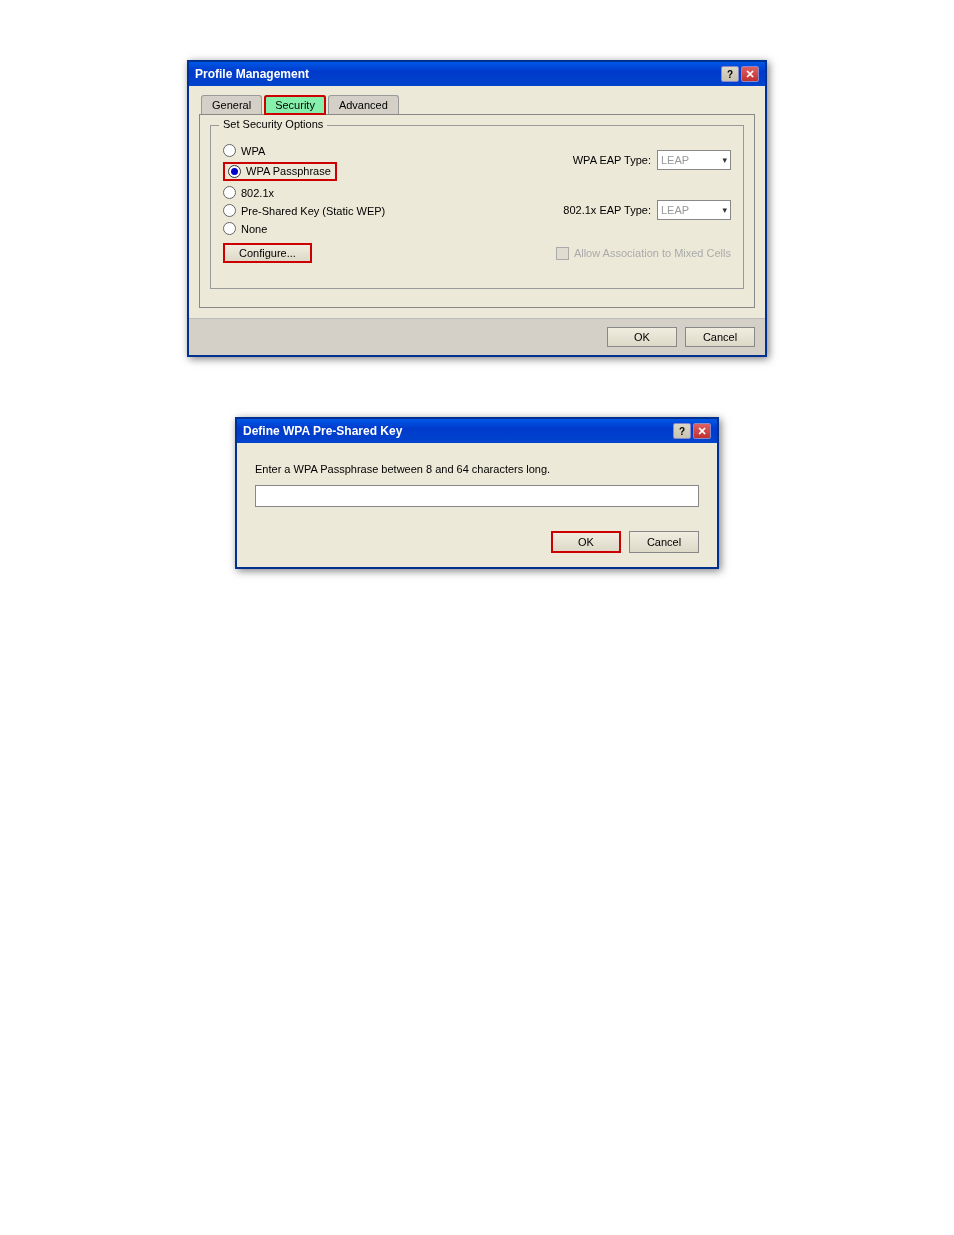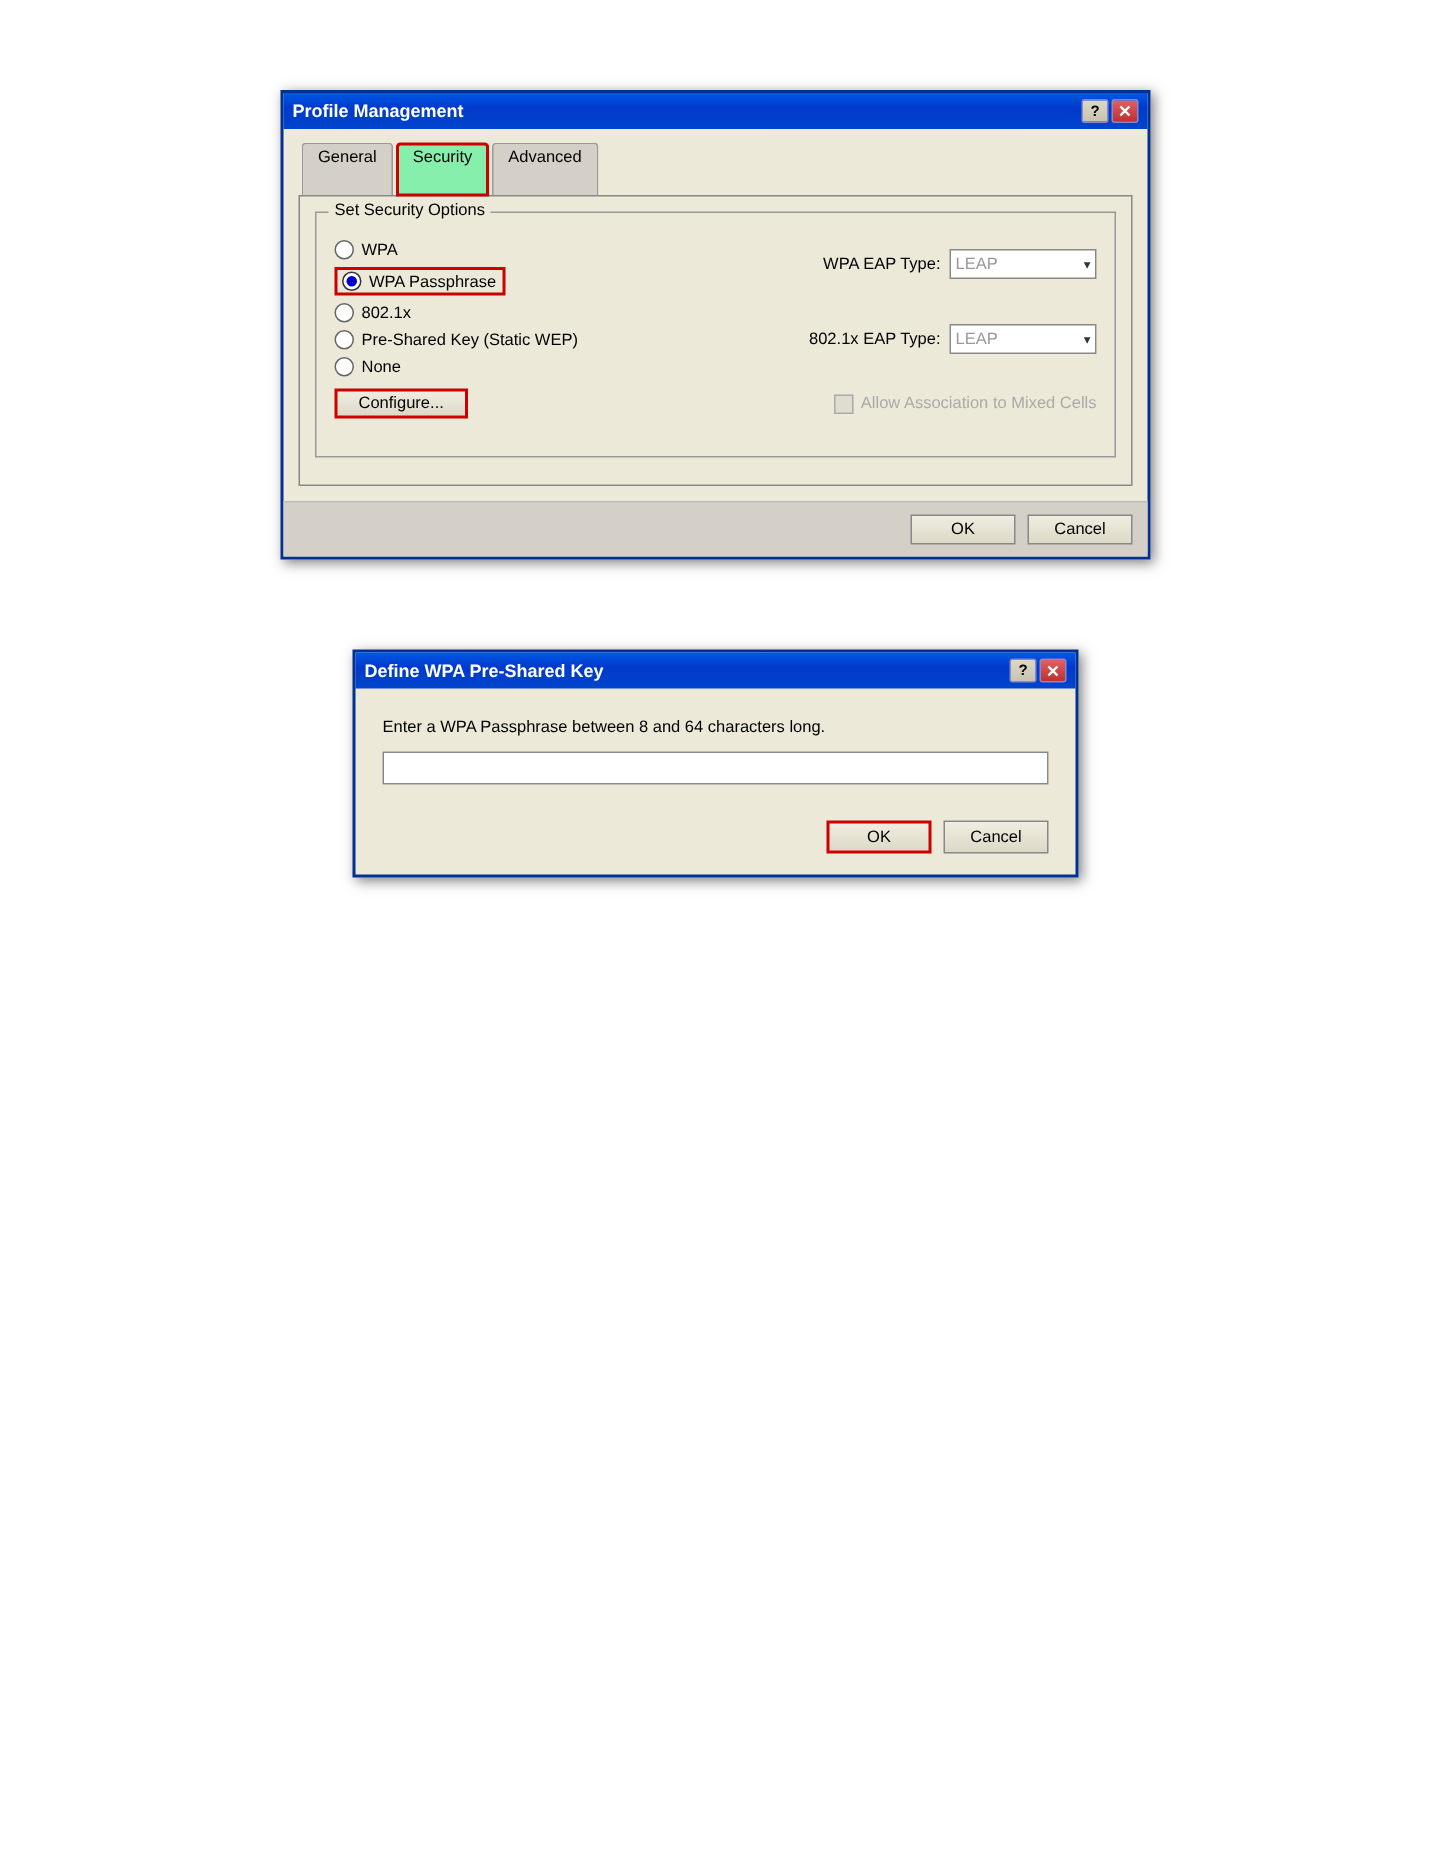--- a/index.html
+++ b/index.html
@@ -79,21 +79,21 @@
 
     
     .tabs-bar {
       display: flex;
       align-items: flex-end;
       margin-bottom: 0;
       padding: 0 2px;
     }
 
     .tab {
-      padding: 3px 10px 20px 10px;
+      padding: 3px 10px 4px 10px;
       border: 1px solid #999;
       border-bottom: none;
       background: #d4d0c8;
       color: #000;
       margin-right: 2px;
       cursor: pointer;
       font-size: 11px;
       border-radius: 3px 3px 0 0;
       position: relative;
       bottom: -1px;
@@ -169,21 +169,21 @@
 
     .radio-label {
       font-size: 11px;
     }
 
     .eap-label {
       font-size: 11px;
     }
 
     .select-box {
-      width: 98px;
+      width: 74px;
       height: 20px;
       border: 1px solid #888;
       background: #fff;
       font-size: 11px;
       padding: 1px 3px;
       display: flex;
       align-items: center;
       justify-content: space-between;
       color: #999;
     }
@@ -297,21 +297,21 @@
     }
 
     
     .tab.active.highlighted {
       outline: 2px solid #cc0000;
       outline-offset: -2px;
     }
     
     .highlighted-radio-wrapper {
       display: inline-flex;
-      align-items: center;
+      align-items: flex-start;
       gap: 5px;
       border: 2px solid #cc0000;
       padding: 1px 4px 1px 3px;
       background: transparent;
     }
   </style>
 </head>
 <body>
 
 <div class="dialog">

